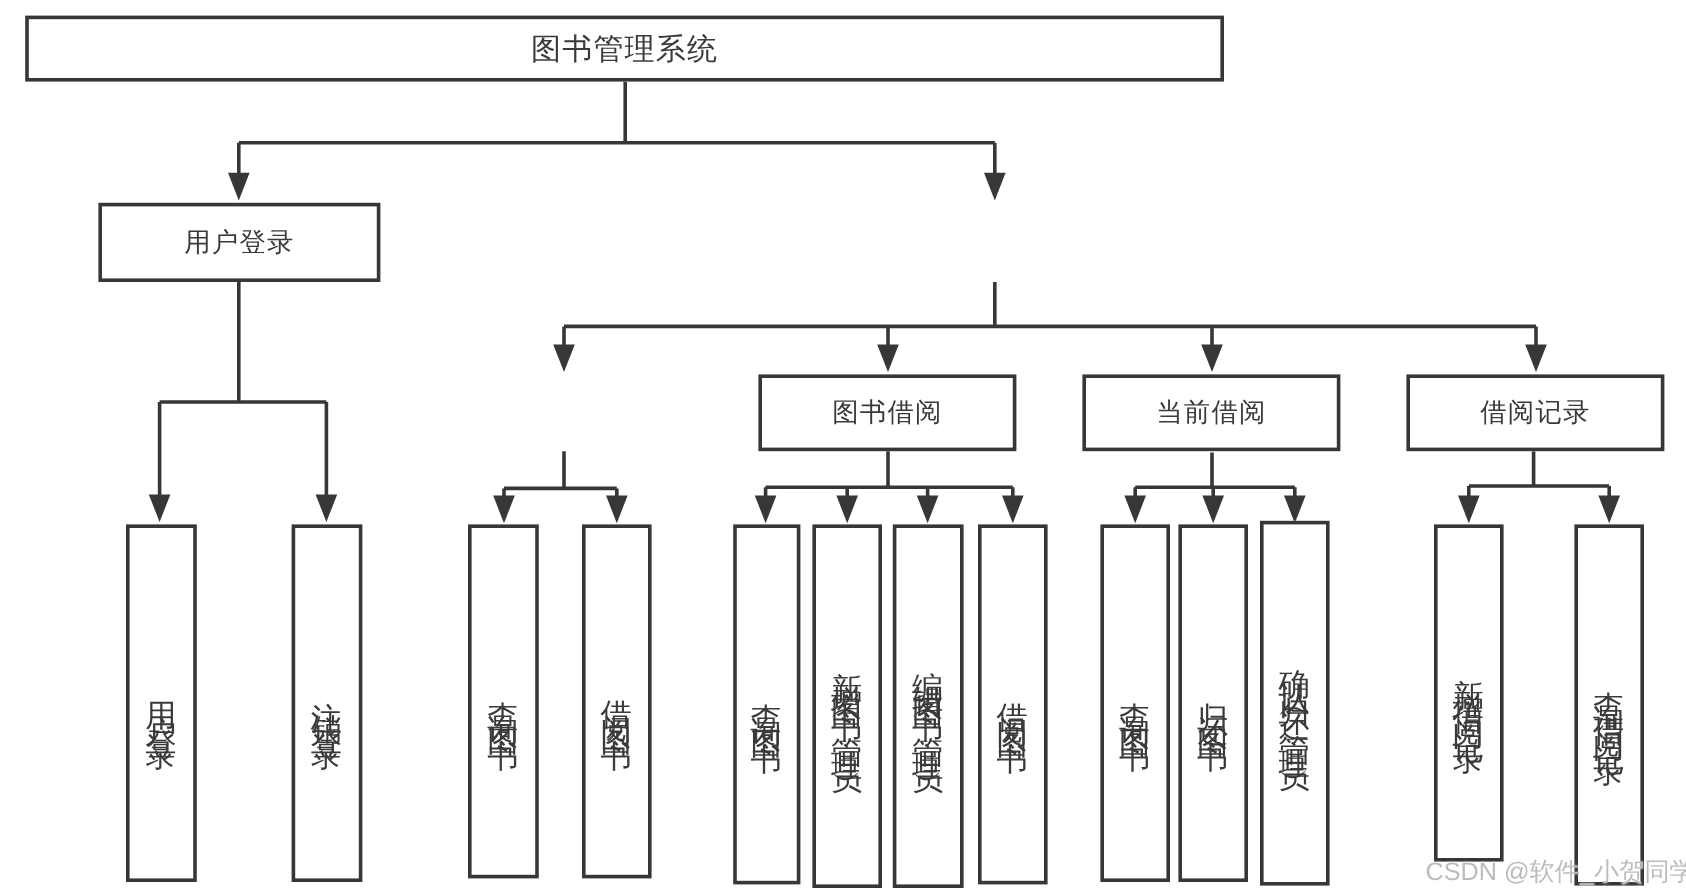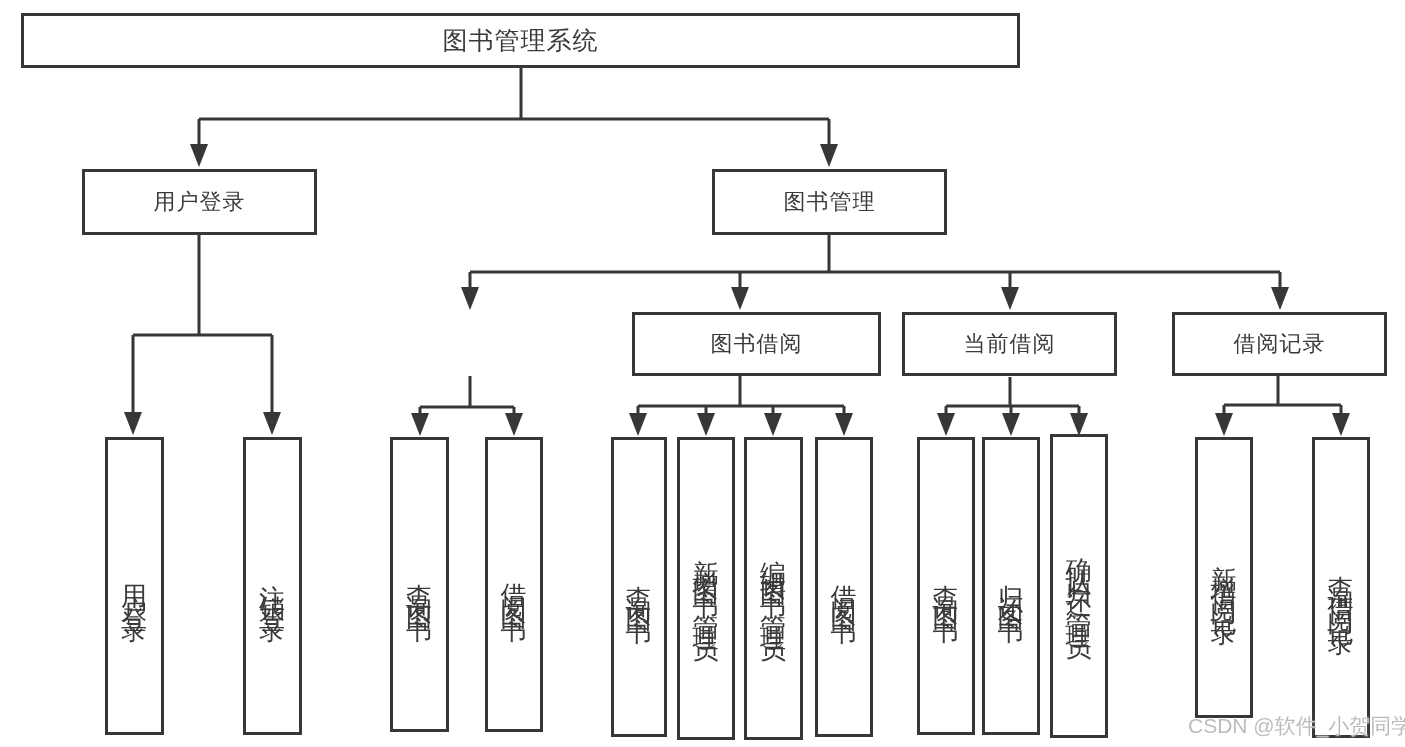--- a/index.html
+++ b/index.html
@@ -105,25 +105,22 @@
     </g>
   </svg>
 
   <div class="box root" style="left:21px; top:13px; width:999px; height:55px;">
     <span>图书管理系统</span>
   </div>
 
   <div class="box hnode" style="left:82px; top:169px; width:235px; height:66px;">
     <span>用户登录</span>
   </div>
-  <div class="box hnode" style="left:712px; top:169px; width:235px; height:66px;">
-    <span>图书管理</span>
-  </div>
 
-  <div class="box hnode" style="left:632px; top:312px; width:249px; height:64px;">
+  <div class="box hnode" style="left:632px; top:312px; width:215px; height:64px;">
     <span>图书借阅</span>
   </div>
   <div class="box hnode" style="left:902px; top:312px; width:215px; height:64px;">
     <span>当前借阅</span>
   </div>
   <div class="box hnode" style="left:1172px; top:312px; width:215px; height:64px;">
     <span>借阅记录</span>
   </div>
 
   <div class="box leaf" style="left:105px; top:437px; width:59px; height:298px;">

